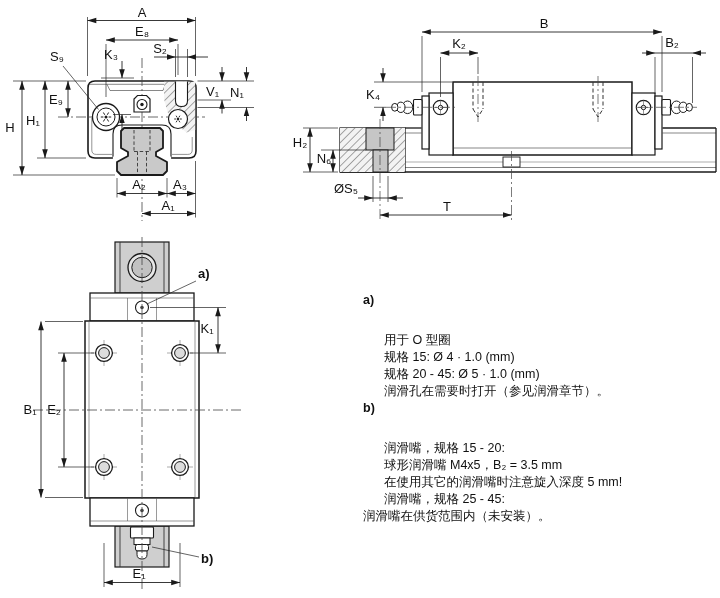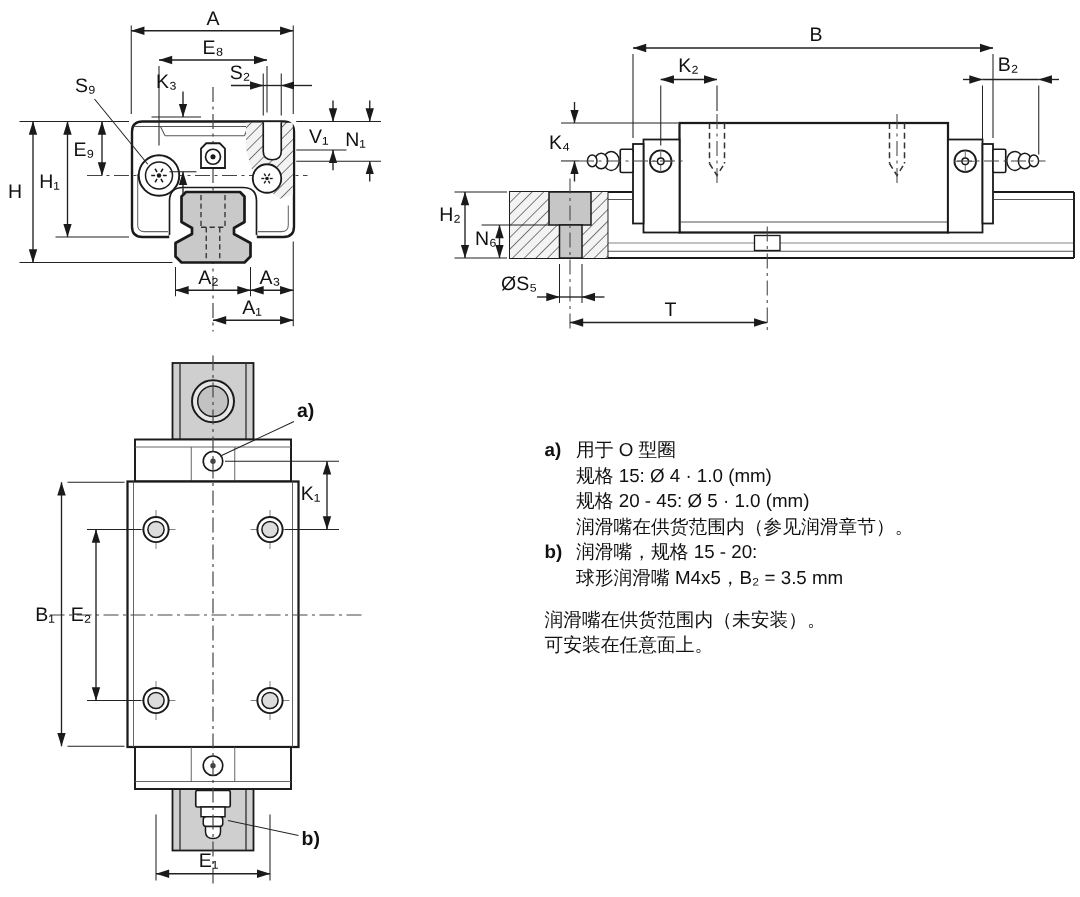--- a/index.html
+++ b/index.html
@@ -5,22 +5,22 @@
   html,body{margin:0;padding:0;background:#fff;}
   .canvas{position:relative;width:720px;height:598px;background:#fff;overflow:hidden;
           font-family:"Liberation Sans",sans-serif;}
   .canvas svg{position:absolute;left:0;top:0;}
   text{font-family:"Liberation Sans",sans-serif;font-size:13px;fill:#111;}
   text.bold{font-weight:bold;}
   .notes{position:absolute;left:363px;top:292px;width:356px;font-size:12.5px;
          line-height:17px;color:#111;}
   .note-item{display:flex;}
   .note-label{font-weight:bold;width:21px;flex:none;}
-  .note-body{flex:1;}
-  .note-footer{margin-top:11px;}
+  .note-body{flex:1;margin-top:40px;}
+  .note-footer{}
 </style>
 </head>
 <body>
 
 <div class="canvas">
 <svg width="720" height="598" viewBox="0 0 720 598">
   <defs>
     <marker id="aE" markerWidth="10" markerHeight="7" refX="8.8" refY="3.5" orient="auto" markerUnits="userSpaceOnUse">
       <path d="M0,0.7 L9,3.5 L0,6.3 Z" fill="#1a1a1a"></path>
     </marker>
@@ -396,28 +396,29 @@
   </g>
 </svg>
 
 <div class="notes">
   <div class="note-item">
     <span class="note-label">a)</span>
     <span class="note-body">
       <div>用于 O 型圈</div>
       <div>规格 15: Ø 4 · 1.0 (mm)</div>
       <div>规格 20 - 45: Ø 5 · 1.0 (mm)</div>
-      <div>润滑嘴在供货范围内（参见润滑章节）。</div>
+      <div>润滑孔在需要时打开（参见润滑章节）。</div>
     </span>
   </div>
   <div class="note-item">
     <span class="note-label">b)</span>
     <span class="note-body">
       <div>润滑嘴，规格 15 - 20:</div>
       <div>球形润滑嘴 M4x5，B₂ = 3.5 mm</div>
+      <div>在使用其它的润滑嘴时注意旋入深度 5 mm!</div>
+      <div>润滑嘴，规格 25 - 45:</div>
     </span>
   </div>
   <div class="note-footer">
     <div>润滑嘴在供货范围内（未安装）。</div>
-    <div>可安装在任意面上。</div>
   </div>
 </div>
 </div>
 
 </body></html>

